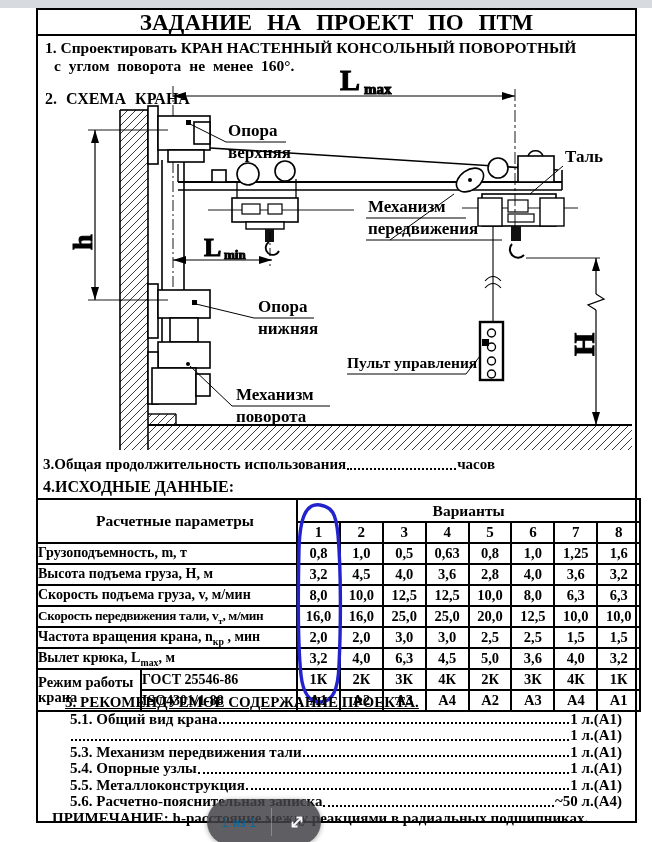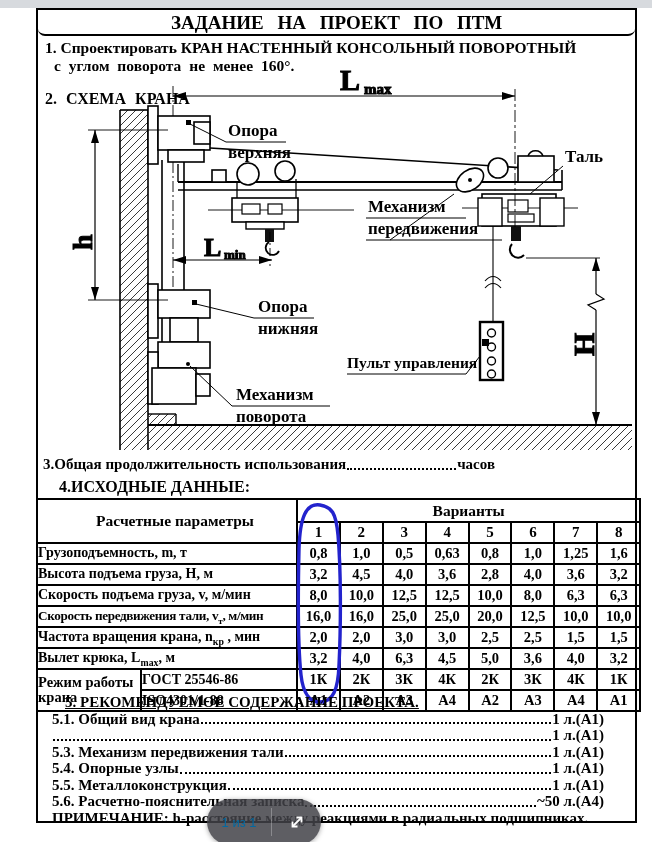--- a/index.html
+++ b/index.html
@@ -8,45 +8,45 @@
     overflow:hidden;
     font-family:"Liberation Serif","DejaVu Serif",serif;
     color:#000;
   }
   .abs{position:absolute;}
   
   .topbar{left:0;top:0;width:652px;height:8px;background:#d7dade;}
   
   .page{left:36px;top:8px;width:601px;height:815px;border:2px solid #000;box-sizing:border-box;position:absolute;background:#fff;}
   .title{left:0;right:0;top:0;height:24px;border-bottom:2px solid #000;
-         text-align:center;font-weight:bold;font-size:19px;line-height:25px;word-spacing:9px;border-radius:7px;}
+         text-align:center;font-weight:bold;font-size:23px;line-height:25px;word-spacing:9px;}
   .b15{font-weight:bold;font-size:15.5px;}
   .line1{left:7px;top:29px;width:585px;}
   .line2{left:16px;top:47px;word-spacing:4px;}
   .item2{left:7px;top:80px;word-spacing:5px;font-size:16px;font-weight:bold;}
   .item3{left:5px;top:446px;width:452px;display:flex;align-items:flex-end;font-weight:bold;font-size:15px;}
-  .item4{left:21px;top:468px;font-size:16px;font-weight:bold;}
+  .item4{left:5px;top:468px;font-size:16px;font-weight:bold;}
   .dots{flex:1;border-bottom:2.2px dotted #000;margin:0 1px 3px 1px;}
   
   svg.diagram{left:0;top:46px;position:absolute;}
   svg text{font-family:"Liberation Serif","DejaVu Serif",serif;font-weight:bold;fill:#000;}
   
   table.params{position:absolute;left:-2px;top:488px;width:603px;border-collapse:collapse;table-layout:fixed;}
   table.params td{border:2px solid #000;font-weight:bold;padding:0;overflow:hidden;white-space:nowrap;}
   td.lbl{font-size:14px;padding-left:3px;height:19px;}
   td.lbl.tight{font-size:13.2px;letter-spacing:-0.35px;}
   td.val{font-size:14.5px;text-align:center;height:19px;}
   td.hdr{font-size:15.5px;text-align:center;}
   td.num{font-size:15px;text-align:center;height:19px;}
   td.rezh{font-size:14.5px;padding-left:4px;vertical-align:middle;line-height:15px;}
   sub{font-size:70%;}
   
   .sec5{left:0;top:684px;width:597px;position:absolute;font-weight:bold;font-size:15px;line-height:16.5px;}
   .sec5 .head{padding-left:27px;text-decoration:underline;}
-  .s5item{display:flex;align-items:flex-end;margin-left:14px;width:552px;}
+  .s5item{display:flex;align-items:flex-end;margin-left:32px;width:552px;}
   .note{padding-left:14px;}
   
   svg.highlight{left:251px;top:489px;position:absolute;pointer-events:none;}
   
   .pill{left:207px;top:799px;width:114px;height:46px;border-radius:23px;
         display:flex;align-items:center;box-shadow:0 1px 5px rgba(0,0,0,.35);
         font-family:"Liberation Sans","DejaVu Sans",sans-serif;}
   .pill .pageind{width:64px;text-align:center;color:#0369a1;font-size:13px;}
   .pill .sep{width:1px;height:28px;background:rgba(255,255,255,.28);}
   .pill .expbtn{flex:1;display:flex;justify-content:center;align-items:center;cursor:pointer;}

